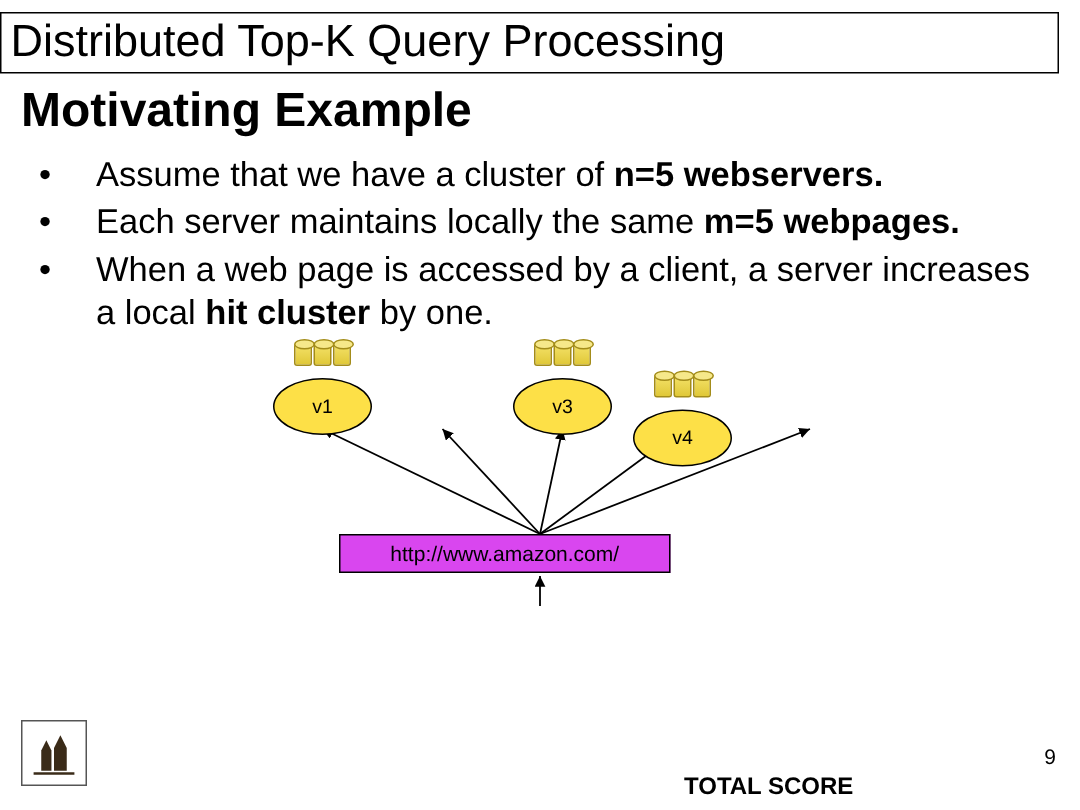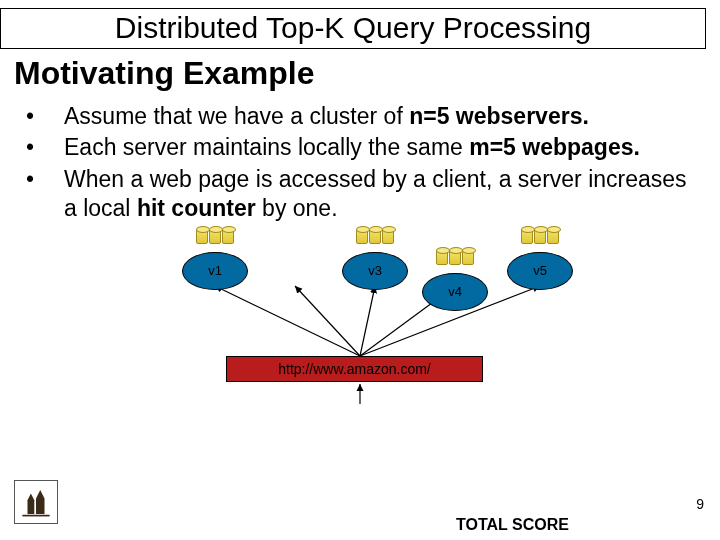--- a/index.html
+++ b/index.html
@@ -12,21 +12,20 @@
     position: relative;
     overflow: hidden;
   }
   .title-box {
     margin: 8px 14px 4px 0;
     border: 1px solid #000;
     padding: 2px 6px 4px 6px;
     font-size: 30px;
     font-weight: 400;
     line-height: 1.1;
-    text-align: center;
   }
   .subtitle {
     font-size: 32px;
     font-weight: bold;
     margin: 6px 14px 10px 14px;
   }
   .bullets {
     margin: 0 26px 0 26px;
     font-size: 23px;
     line-height: 1.28;
@@ -58,21 +57,21 @@
   }
   .oval {
     position: absolute;
     left: 50%;
     transform: translateX(-50%);
     bottom: 0;
     width: 66px;
     height: 38px;
     border: 1px solid #000;
     border-radius: 50%;
-    background: #0369a1;
+    background: #fde047;
     display: flex;
     align-items: center;
     justify-content: center;
     font-size: 13px;
   }
   .cyl-group {
     position: absolute;
     left: 50%;
     transform: translateX(-50%);
     top: -4px;
@@ -94,28 +93,28 @@
     top: -3px; left: -1px;
     width: 12px; height: 5px;
     background: #f6e88a;
     border: 1px solid #a38c1a;
     border-radius: 50%;
   }
   .url-box {
     position: absolute;
     left: 226px;
     top: 130px;
-    width: 257px;
+    width: 221px;
     height: 26px;
     border: 1px solid #000;
     font-size: 14px;
     display: flex;
     align-items: center;
     justify-content: center;
-    background: #b91c1c;
+    background: #d946ef;
   }
   svg.lines {
     position: absolute;
     left: 0; top: 0;
     width: 720px; height: 180px;
     pointer-events: none;
   }
   .page-num {
     position: absolute;
     right: 16px;
@@ -157,21 +156,21 @@
   </li>
   <li>
     <span class="dot">•</span>
     <span class="text">
       <span class="inline-frag">Each server maintains locally the same </span><b class="inline-frag">m=5 webpages.</b>
     </span>
   </li>
   <li>
     <span class="dot">•</span>
     <span class="text">
-      <span class="inline-frag">When a web page is accessed by a client, a server increases a local </span><b class="inline-frag">hit counter</b><span class="inline-frag"> by one.</span>
+      <span class="inline-frag">When a web page is accessed by a client, a server increases a local </span><b class="inline-frag">hit cluster</b><span class="inline-frag"> by one.</span>
     </span>
   </li>
 </ul>
 
 <div class="diagram">
   <svg class="lines">
     <defs>
       <marker id="ah" markerWidth="8" markerHeight="8" refX="6" refY="3" orient="auto">
         <path d="M0,0 L6,3 L0,6 Z" fill="#000"></path>
       </marker>
@@ -207,30 +206,20 @@
   <div class="server" style="left:420px; top:6px;margin-top:21px;">
     <div class="oval-wrap">
       <div class="cyl-group">
           <div class="cyl"></div>
           <div class="cyl"></div>
           <div class="cyl"></div>
         </div>
       <div class="oval">v4</div>
     </div>
   </div>
-  <div class="server" style="left:505px; top:6px;">
-    <div class="oval-wrap">
-      <div class="cyl-group">
-          <div class="cyl"></div>
-          <div class="cyl"></div>
-          <div class="cyl"></div>
-        </div>
-      <div class="oval">v5</div>
-    </div>
-  </div>
 
   <div class="url-box">http://www.amazon.com/</div>
 </div>
 
 <div class="logo">
   <svg viewBox="0 0 40 40">
     <rect x="1" y="1" width="38" height="38" fill="#fff" stroke="none"></rect>
     <path d="M10 34 L10 18 L14 10 L18 18 L18 34 Z" fill="#3a2b18"></path>
     <path d="M20 34 L20 16 L25 6 L30 16 L30 34 Z" fill="#3a2b18"></path>
     <line x1="4" y1="36" x2="36" y2="36" stroke="#3a2b18" stroke-width="2"></line>

